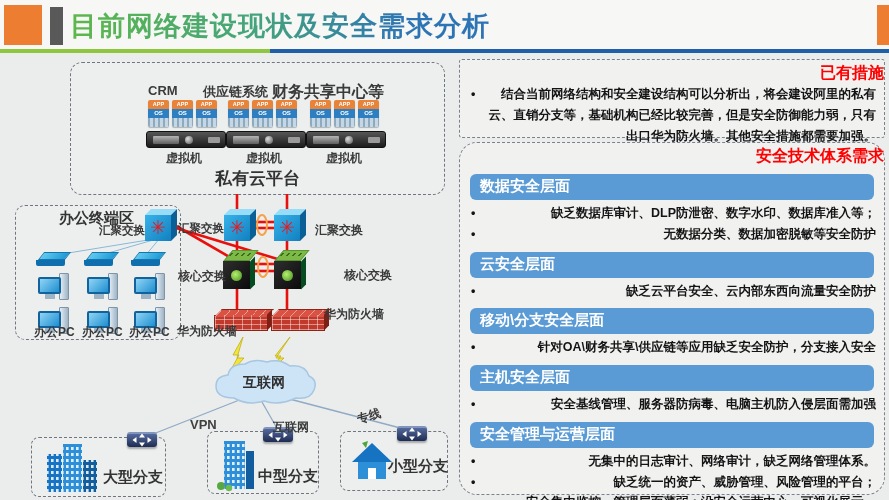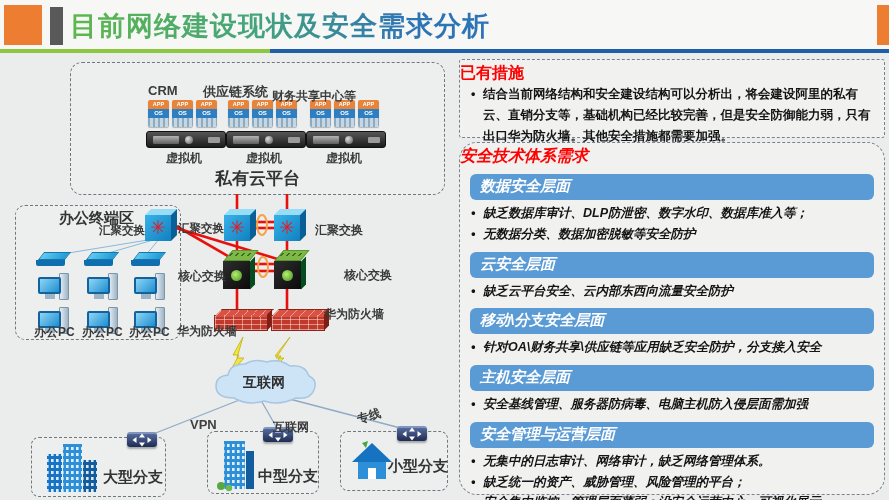--- a/index.html
+++ b/index.html
@@ -17,22 +17,22 @@
       background:linear-gradient(90deg,#5eb84b 0%,#44a37d 45%,#2d74b5 80%);
       -webkit-background-clip:text; background-clip:text; color:transparent; }
   .hdr-line-green { position:absolute; left:0; top:49px; width:270px; height:4px; background:#8dc63f; }
   .hdr-line-blue  { position:absolute; left:270px; top:49px; width:619px; height:4px; background:#1e5fa8; }
 
   
   .dashed { position:absolute; border:1.5px dashed #6f7680; border-radius:12px; background:rgba(255,255,255,0.12); }
 
   
   .panel-box { position:absolute; border:1px dashed #7b818c; background:#f1f2f0; }
-  .panel-title { text-align:left; color:#fe0000; font-weight:bold; font-size:16px; padding-top:3px; }
-  .bullets { margin:2px 8px 4px 10px; }
+  .panel-title { text-align:right; color:#fe0000; font-weight:bold; font-size:16px; padding-top:3px; }
+  .bullets { margin:2px 8px 4px 10px;text-align:right; }
   .bullets li { list-style:none; position:relative; padding-left:13px; font-size:12.5px; font-weight:600;
                 color:#141414; line-height:1.66; }
   .bullets li::before { content:"•"; position:absolute; left:1px; }
   .sec-hdr { background:#5b9bd5; color:#fff; font-weight:bold; font-size:15px; border-radius:6px;
              margin:7px 10px 3px 10px; padding:3px 10px 4px 10px; }
 
   
   .dlabel { position:absolute; font-size:12px; font-weight:bold; color:#3a3a3a; white-space:nowrap; z-index:3; }
   .dlabel-lg { font-size:15px; color:#333; }
 
@@ -160,21 +160,21 @@
   <g stroke="#90aac5" stroke-width="1.3">
     <line x1="247" y1="397" x2="143" y2="438"></line>
     <line x1="262" y1="402" x2="278" y2="430"></line>
     <line x1="278" y1="396" x2="408" y2="430"></line>
   </g>
 </svg>
 
 <div class="dashed" style="left:70px; top:62px; width:375px; height:133px;"></div>
 <div class="dlabel" style="left:148px; top:83px; font-size:13px;">CRM</div>
 <div class="dlabel" style="left:203px; top:83px; font-size:13px;">供应链系统</div>
-<div class="dlabel" style="left:272px; top:88px; font-size:12px;">财务共享中心等</div>
+<div class="dlabel" style="left:272px; top:82px; font-size:16px;">财务共享中心等</div>
 
 <div class="vm" style="left:148px; top:100px;">
     <div class="vm-app">APP</div>
     <div class="vm-os">OS</div>
     <div class="vm-hw"></div>
   </div>
 <div class="vm" style="left:172px; top:100px;">
     <div class="vm-app">APP</div>
     <div class="vm-os">OS</div>
     <div class="vm-hw"></div>
@@ -410,21 +410,21 @@
 </svg>
 <div class="dlabel dlabel-lg" style="left:388px; top:457px;">小型分支</div>
 
 <div class="panel-box" style="left:459px; top:59px; width:426px; height:79px; border-radius:3px;">
   <div class="panel-title">已有措施</div>
   <ul class="bullets" style="margin-top:0;">
     <li>结合当前网络结构和安全建设结构可以分析出，将会建设阿里的私有云、直销分支等，基础机构已经比较完善，但是安全防御能力弱，只有出口华为防火墙。其他安全措施都需要加强。</li>
   </ul>
 </div>
 
-<div class="panel-box" style="left:459px; top:142px; width:426px; height:353px; border-radius:18px;font-style:italic;">
+<div class="panel-box" style="left:459px; top:142px; width:426px; height:353px; border-radius:18px;">
   <div class="panel-title">安全技术体系需求</div>
 
   <div class="sec-hdr">数据安全层面</div>
   <ul class="bullets">
     <li>缺乏数据库审计、DLP防泄密、数字水印、数据库准入等；</li>
     <li>无数据分类、数据加密脱敏等安全防护</li>
   </ul>
 
   <div class="sec-hdr">云安全层面</div>
   <ul class="bullets">

